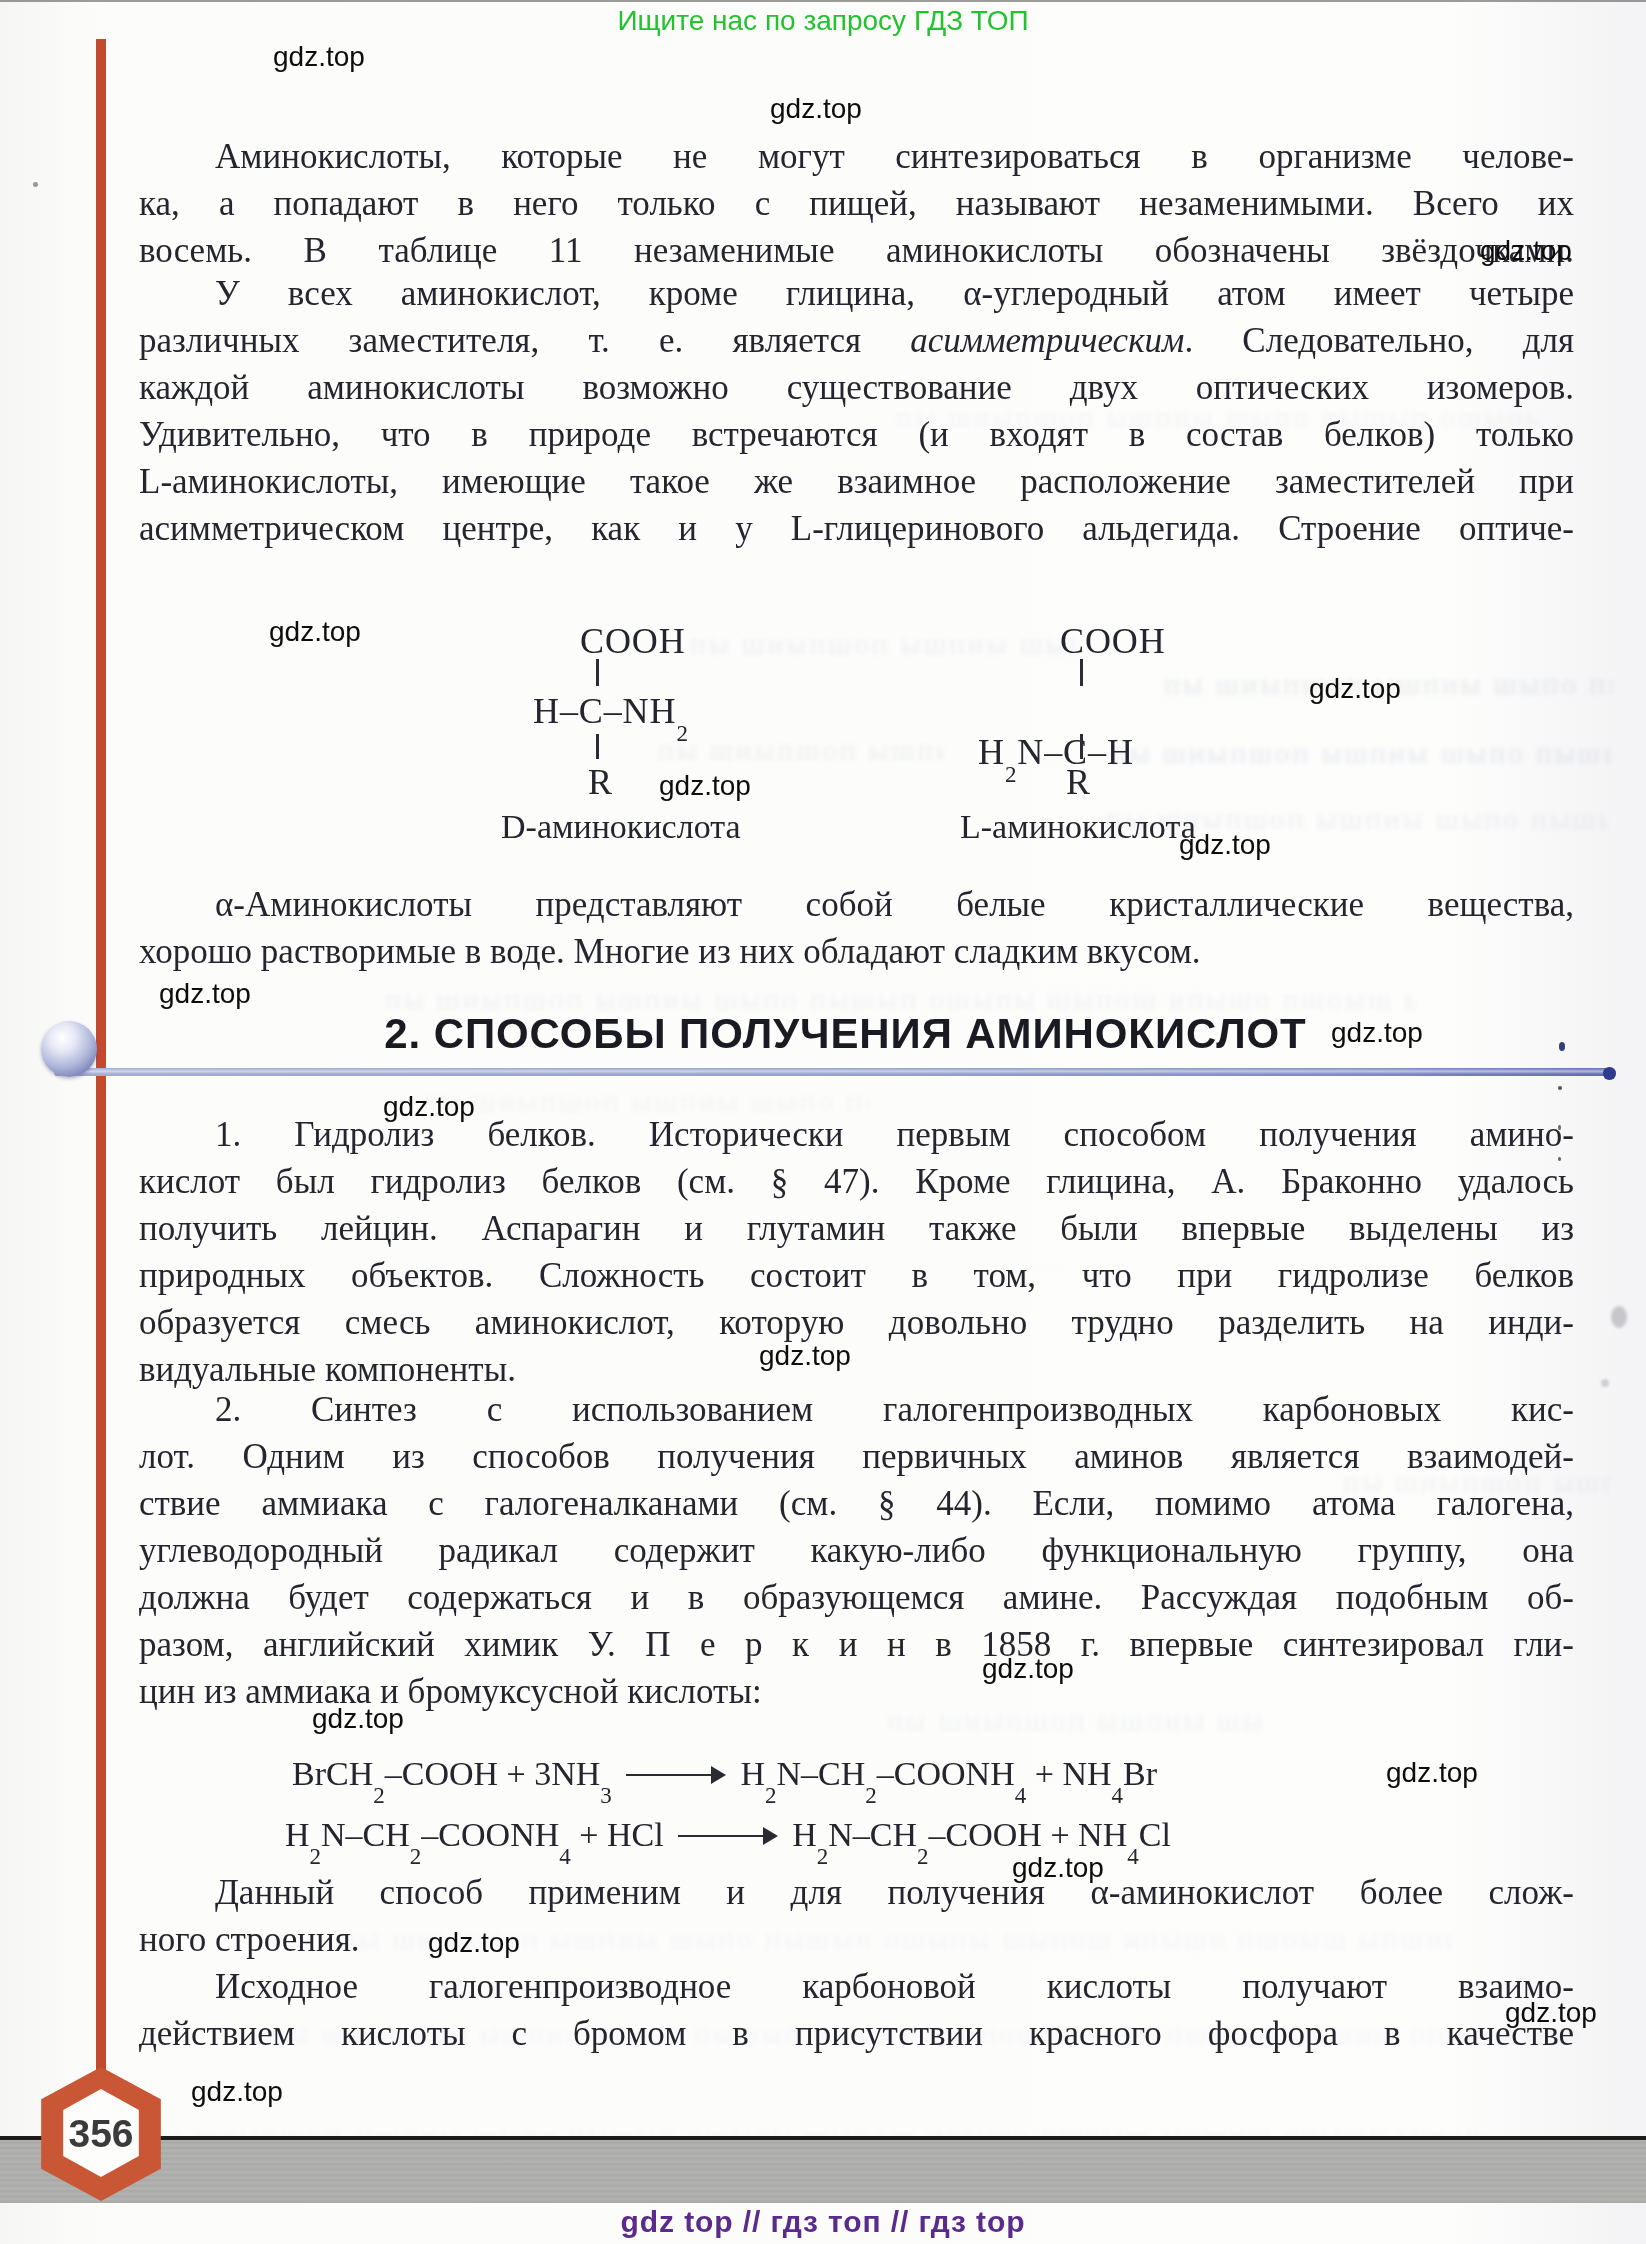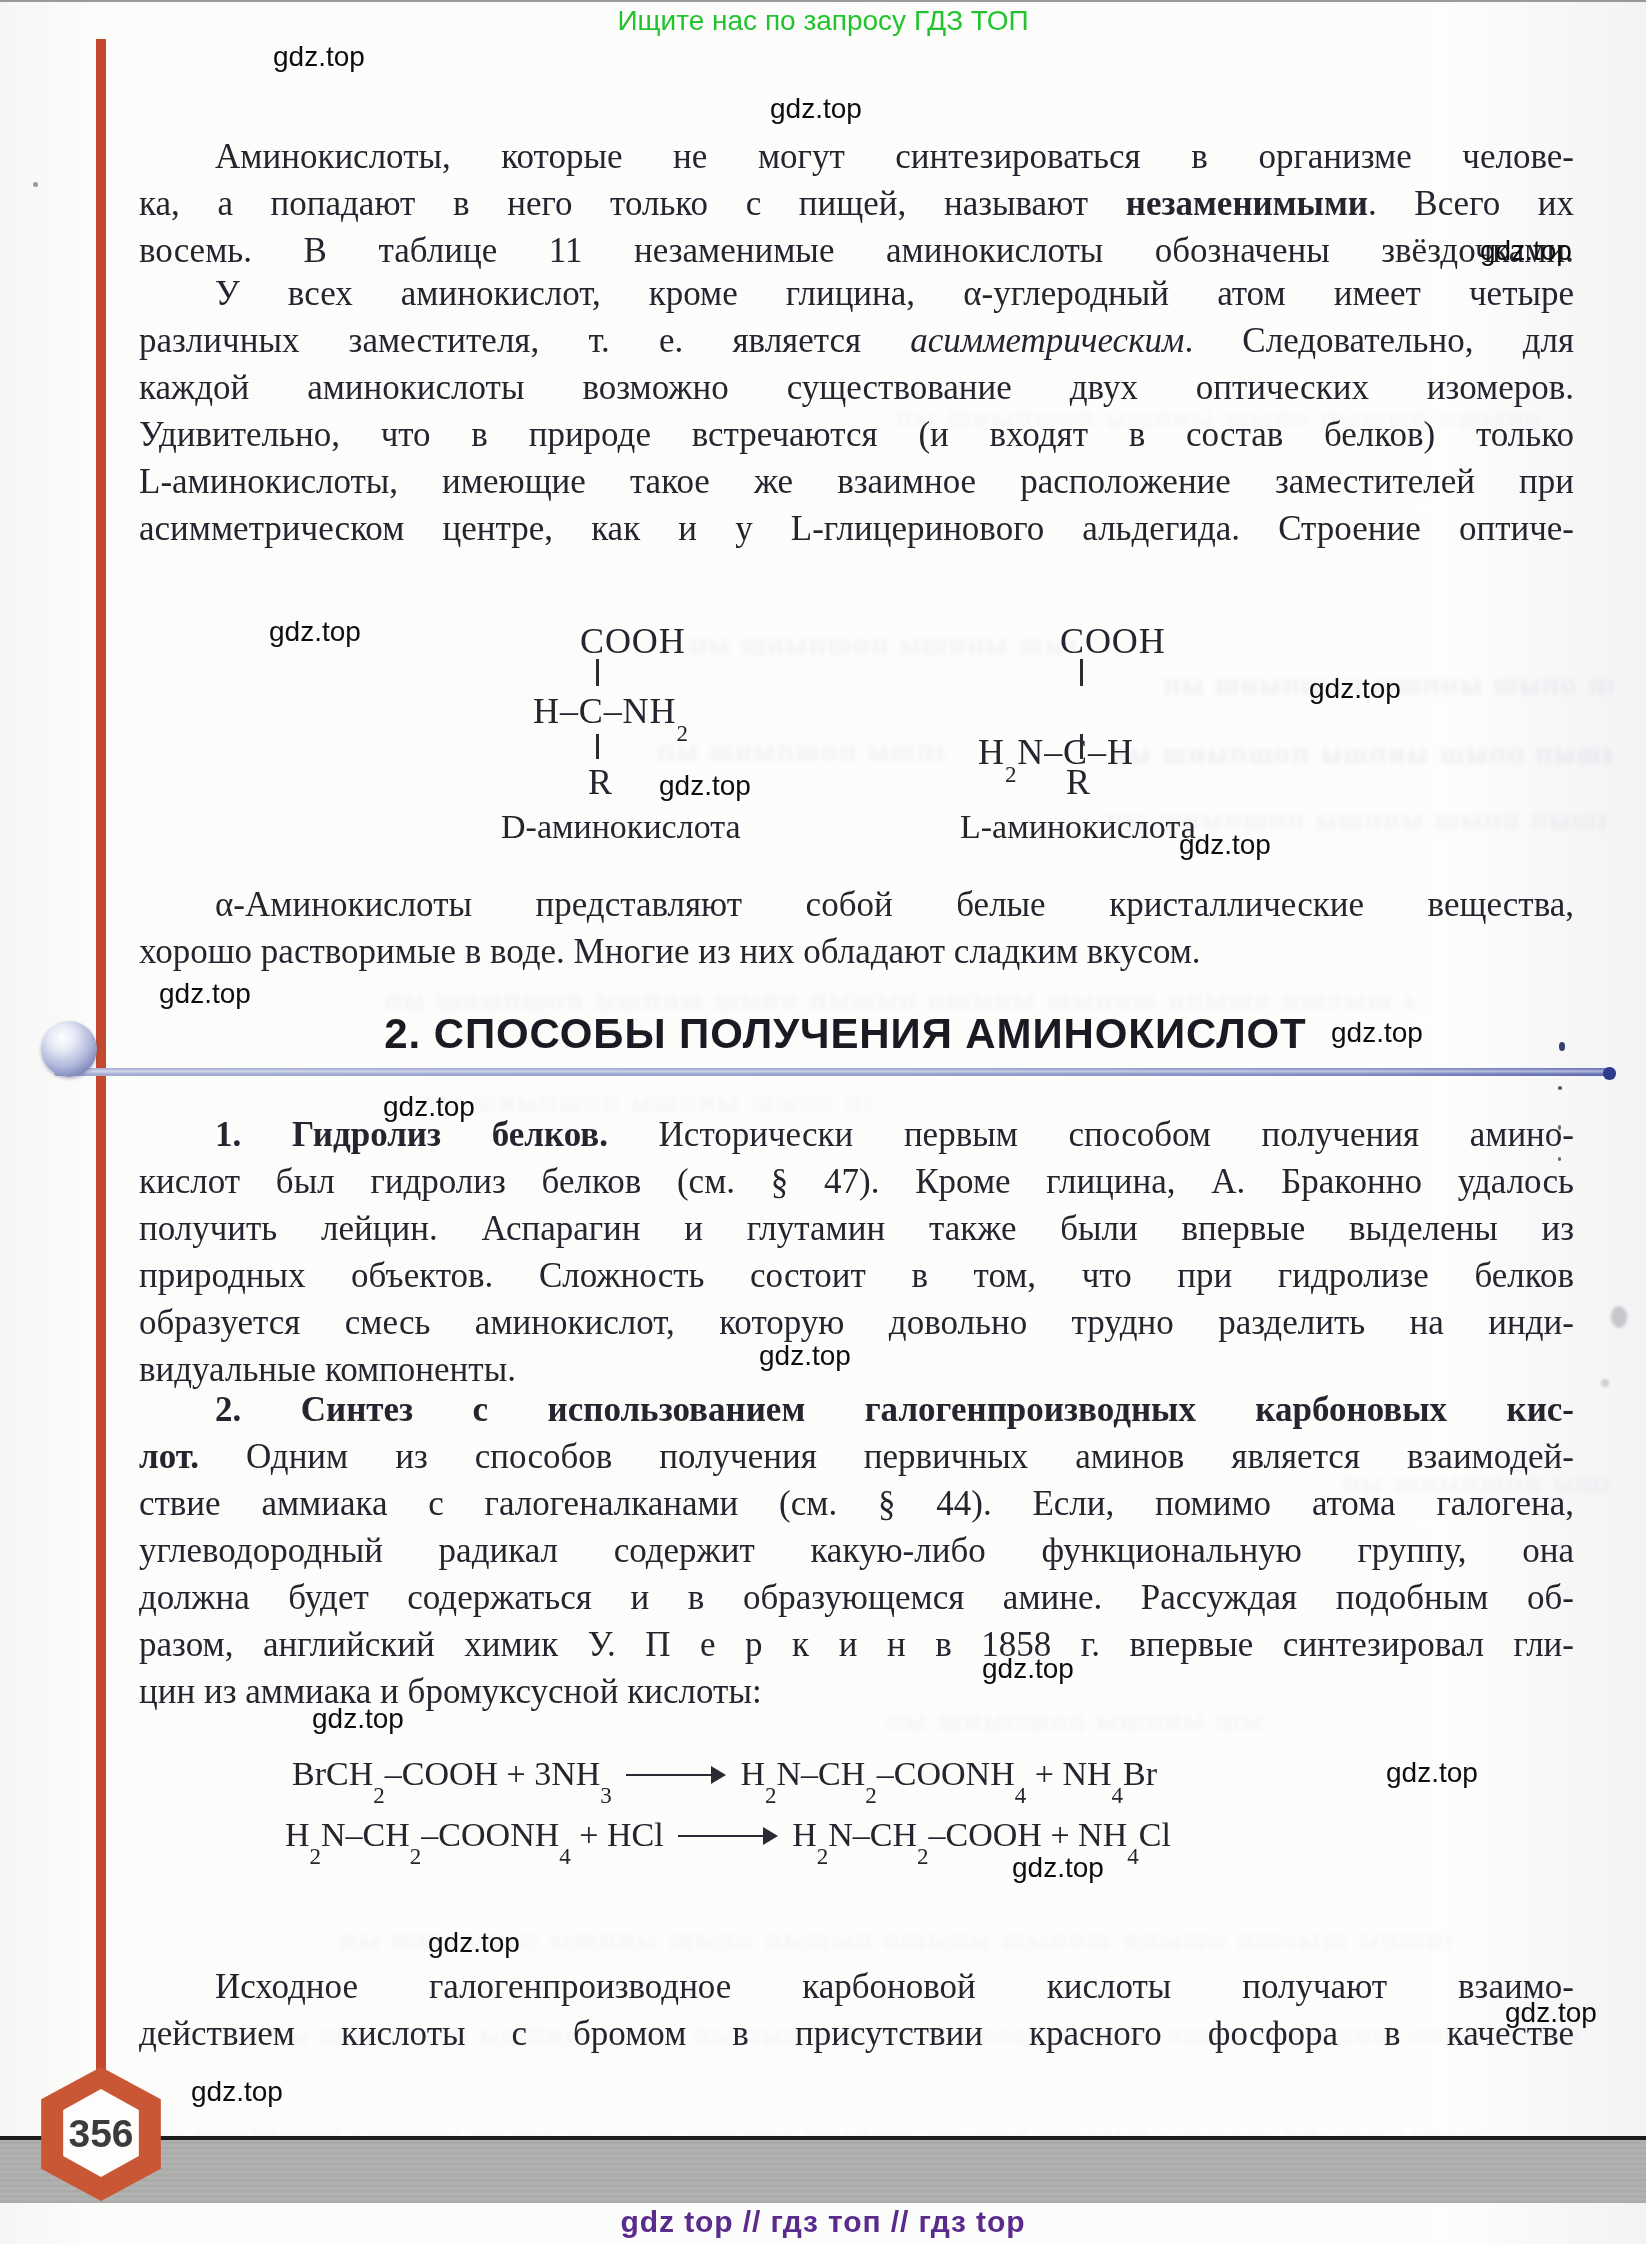--- a/index.html
+++ b/index.html
@@ -10,21 +10,21 @@
   }
   .topedge{position:absolute;left:0;top:0;width:1646px;height:1.8px;background:#4a4a4a;opacity:.55;}
   .promo{position:absolute;left:0;top:5.4px;width:1646px;text-align:center;
     font-family:"Liberation Sans",sans-serif;font-size:28px;font-weight:500;color:#23c32f;}
   .wm{position:absolute;font-family:"Liberation Sans",sans-serif;font-size:28px;font-weight:500;color:#0d0d0d;white-space:nowrap;}
   .spine{position:absolute;left:96px;top:39px;width:9.9px;height:2031px;background:#c3492f;}
   .para{position:absolute;left:139px;width:1435px;}
   .line{height:47px;font-size:35px;line-height:47px;text-align:justify;text-align-last:justify;}
   .line.first{padding-left:76px;}
   .line.short{text-align-last:left;}
-  .bseg{font-weight:bold;margin-top:36px;}
+  .bseg{font-weight:normal;margin-top:36px;}
   .iseg{font-style:italic;}
   sub{font-size:23px;line-height:0;position:relative;top:9.9px;}
   .chem{position:absolute;font-size:36px;line-height:43px;white-space:nowrap;letter-spacing:0.9px;}
   .bond{position:absolute;width:2.7px;background:#2c2c34;}
   .fcaption{position:absolute;font-size:34px;line-height:39px;white-space:nowrap;margin-left:16px;}
   .heading{position:absolute;left:335px;top:1010px;width:1021px;text-align:center;
     font-family:"Liberation Sans",sans-serif;font-weight:700;font-size:42px;letter-spacing:0.9px;color:#1a1a22;}
   .rule{position:absolute;left:54px;top:1068px;width:1558px;height:8px;border-radius:3.6px;
     background-image:linear-gradient(180deg,rgba(255,255,255,0) 0%,rgba(255,255,255,.5) 42%,rgba(255,255,255,0) 78%),
       linear-gradient(90deg,#a3add4 0%,#93a0cc 55%,#7d8ac2 85%,#5f6cb0 100%);}
@@ -129,20 +129,24 @@
       <div class="line"><span>ствие аммиака с галогеналканами (см. § 44). Если, помимо атома галогена,</span></div>
       <div class="line"><span>углеводородный радикал содержит какую-либо функциональную группу, она</span></div>
       <div class="line"><span>должна будет содержаться и в образующемся амине. Рассуждая подобным об-</span></div>
       <div class="line"><span>разом, английский химик У. П е р к и н в 1858 г. впервые синтезировал гли-</span></div>
       <div class="line short"><span>цин из аммиака и бромуксусной кислоты:</span></div>
     </div>
 
   <div class="eq" style="left:292px;top:1736px;margin-top:12px;"><span>BrCH</span><sub>2</sub><span>–COOH + 3NH</span><sub>3</sub><span class="arrow"></span><span>H</span><sub>2</sub><span>N–CH</span><sub>2</sub><span>–COONH</span><sub>4</sub><span> + NH</span><sub>4</sub><span>Br</span></div>
   <div class="eq" style="left:285px;top:1809px;"><span>H</span><sub>2</sub><span>N–CH</span><sub>2</sub><span>–COONH</span><sub>4</sub><span> + HCl</span><span class="arrow"></span><span>H</span><sub>2</sub><span>N–CH</span><sub>2</sub><span>–COOH + NH</span><sub>4</sub><span>Cl</span></div>
 
+  <div class="para" style="top:1869px">
+      <div class="line first"><span>Данный способ применим и для получения α-аминокислот более слож-</span></div>
+      <div class="line short"><span>ного строения.</span></div>
+    </div>
   <div class="para" style="top:1963px">
       <div class="line first"><span>Исходное галогенпроизводное карбоновой кислоты получают взаимо-</span></div>
       <div class="line"><span>действием кислоты с бромом в присутствии красного фосфора в качестве</span></div>
     </div>
 
   <div class="wm" style="left:273px;top:41px;">gdz.top</div>
   <div class="wm" style="left:770px;top:93px;">gdz.top</div>
   <div class="wm" style="left:1480px;top:235px;">gdz.top</div>
   <div class="wm" style="left:269px;top:616px;">gdz.top</div>
   <div class="wm" style="left:1309px;top:673px;">gdz.top</div>

